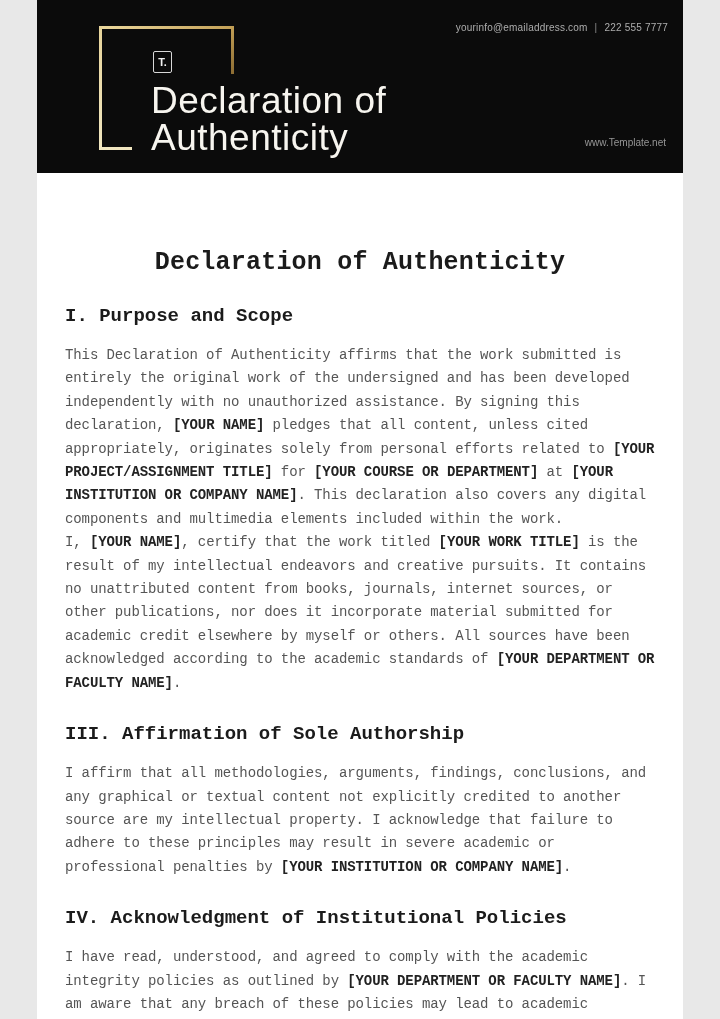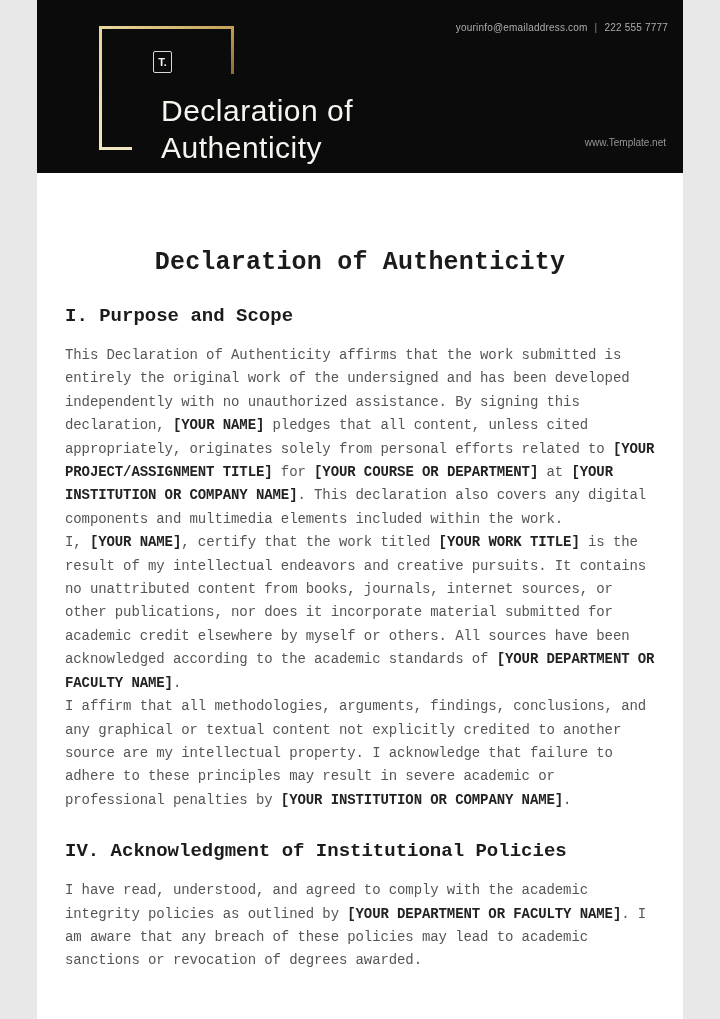--- a/index.html
+++ b/index.html
@@ -54,22 +54,22 @@
     font-weight: bold;
     display: flex;
     align-items: center;
     justify-content: center;
   }
 
   .header-title {
     position: absolute;
     left: 112px;
     top: 80px;
-    margin: 12px;
-    font-size: 30px;
+    margin: 2px;
+    font-size: 37px;
     font-weight: 400;
     line-height: 37px;
     letter-spacing: 0.5px;
     color: var(--header-title, #f7f5ef);
   }
 
   .website {
     position: absolute;
     top: 137px;
     right: 17px;
@@ -138,20 +138,21 @@
     <section class="doc-section">
       <h3 class="section-heading">I. Purpose and Scope</h3>
       <p class="section-para"><span>This Declaration of Authenticity affirms that the work submitted is entirely the original work of the undersigned and has been developed independently with no unauthorized assistance. By signing this declaration, </span><strong>[YOUR NAME]</strong><span> pledges that all content, unless cited appropriately, originates solely from personal efforts related to </span><strong>[YOUR PROJECT/ASSIGNMENT TITLE]</strong><span> for </span><strong>[YOUR COURSE OR DEPARTMENT]</strong><span> at </span><strong>[YOUR INSTITUTION OR COMPANY NAME]</strong><span>. This declaration also covers any digital components and multimedia elements included within the work.</span></p>
     </section>
 
     <section class="doc-section">
       <p class="section-para"><span>I, </span><strong>[YOUR NAME]</strong><span>, certify that the work titled </span><strong>[YOUR WORK TITLE]</strong><span> is the result of my intellectual endeavors and creative pursuits. It contains no unattributed content from books, journals, internet sources, or other publications, nor does it incorporate material submitted for academic credit elsewhere by myself or others. All sources have been acknowledged according to the academic standards of </span><strong>[YOUR DEPARTMENT OR FACULTY NAME]</strong><span>.</span></p>
     </section>
 
     <section class="doc-section">
+      <h3 class="section-heading">III. Affirmation of Sole Authorship</h3>
       <p class="section-para"><span>I affirm that all methodologies, arguments, findings, conclusions, and any graphical or textual content not explicitly credited to another source are my intellectual property. I acknowledge that failure to adhere to these principles may result in severe academic or professional penalties by </span><strong>[YOUR INSTITUTION OR COMPANY NAME]</strong><span>.</span></p>
     </section>
 
     <section class="doc-section">
       <h3 class="section-heading">IV. Acknowledgment of Institutional Policies</h3>
       <p class="section-para"><span>I have read, understood, and agreed to comply with the academic integrity policies as outlined by </span><strong>[YOUR DEPARTMENT OR FACULTY NAME]</strong><span>. I am aware that any breach of these policies may lead to academic sanctions or revocation of degrees awarded.</span></p>
     </section>
 
   </main>
 

